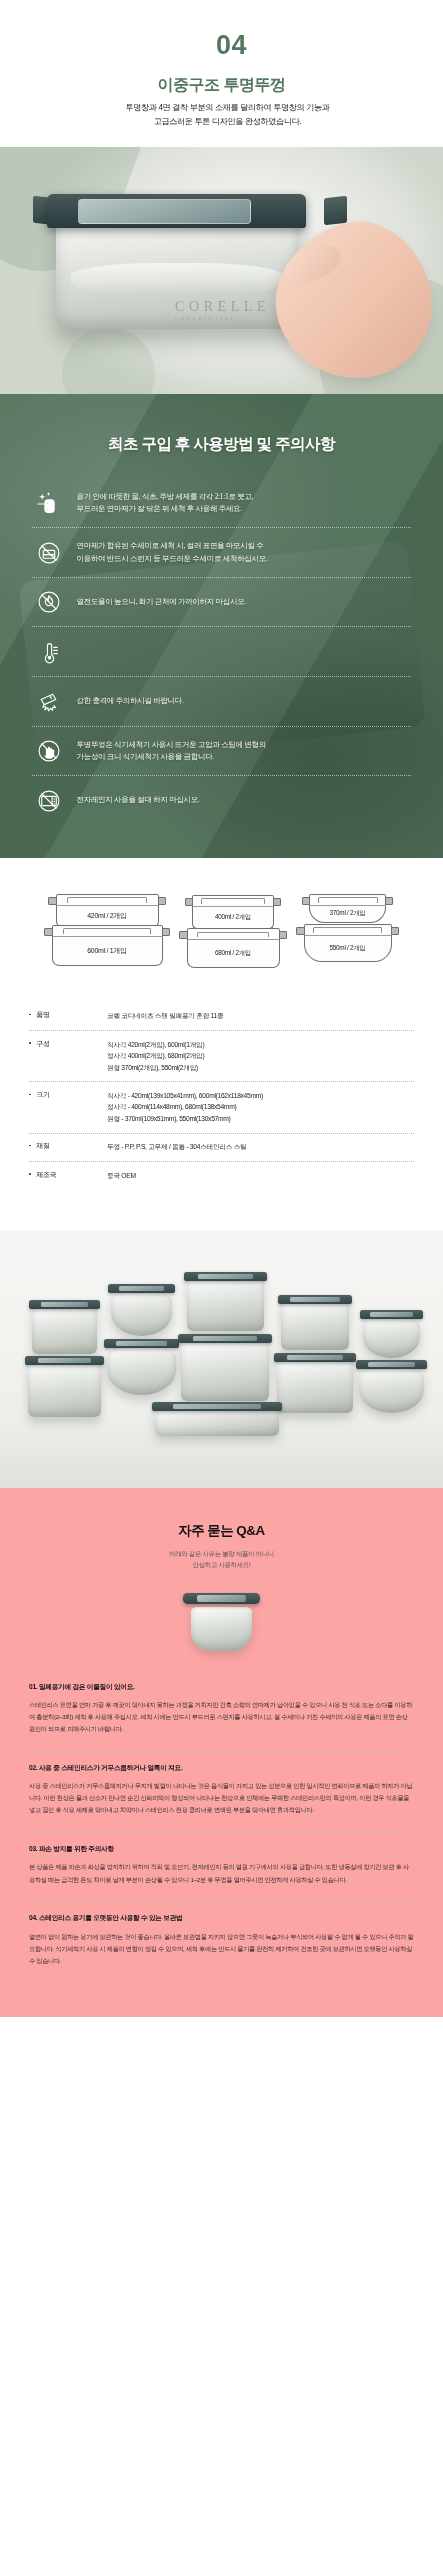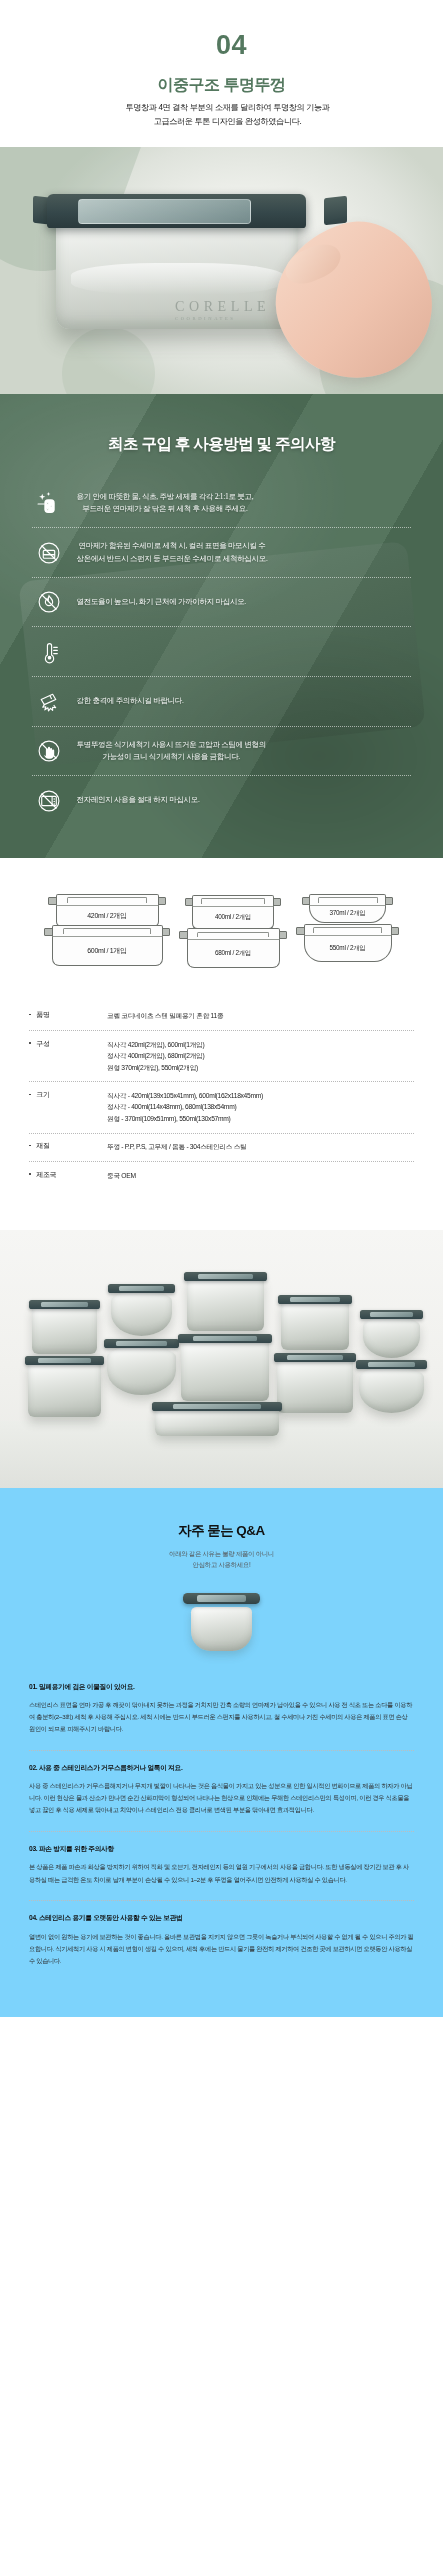--- a/index.html
+++ b/index.html
@@ -130,21 +130,21 @@
     transform:rotate(-6deg);
   }
   .care-inner { position:relative; z-index:2;font-family:Liberation Serif, serif; }
   .care-title {
     text-align:center; font-size:15.5px; font-weight:700; letter-spacing:-0.5px;
     margin-bottom:24px; text-shadow:0 1px 3.6px rgba(0,0,0,.30);
   }
   .care-list { padding:0 32px; }
   .care-row {
     display:flex; align-items:center; gap:13.4px;
-    padding:10.3px 0 10.3px 3.1px; min-height:38px;text-align:center;
+    padding:10.3px 0 10.3px 3.1px; min-height:38px;
   }
   .care-row + .care-row {
     border-top:0.8px dotted rgba(255,255,255,.55);
   }
   .care-ico {
     flex:0 0 28px; width:28px; height:28px;
     display:flex; align-items:center; justify-content:center;
   }
   .care-ico svg { width:26px; height:26px; display:block; }
   .care-txt {
@@ -220,21 +220,21 @@
     box-shadow:0 1.5px 3.6px rgba(20,30,30,.34);
   }
   .ls-lid:after{
     content:""; position:absolute; left:16%; right:16%; top:1.5px; bottom:2.1px;
     background:linear-gradient(160deg,rgba(205,220,218,.8),rgba(150,175,175,.6));
     border-radius:1.5px;
   }
   .ls-round { border-radius:50%/22% 22% 50% 50%; }
 
   
-  .sec-qa { background:#7dd3fc; padding:34px 0 36px; }
+  .sec-qa { background:#fca5a5; padding:34px 0 36px; }
   .qa-title {
     text-align:center; font-size:13.4px; font-weight:700;
     letter-spacing:-0.5px; color:#111; margin-bottom:8.2px;
   }
   .qa-sub {
     text-align:center; font-size:6.4px; color:#555;
     line-height:1.75; letter-spacing:-0.3px; margin-bottom:15.5px;
   }
   .qa-pot { width:77px; height:65px; margin:0 auto 18.5px; position:relative; }
   .qa-pot .pot-body {
@@ -325,21 +325,21 @@
           <div class="care-ico">
             <svg viewBox="0 0 50 50" fill="none" stroke="#fff" stroke-width="2.2">
               <circle cx="25" cy="25" r="19"></circle>
               <path d="M11.5 11.5l27 27" stroke-linecap="round"></path>
               <rect x="14" y="20" width="22" height="8" rx="2"></rect>
               <path d="M14 28h22v5a2 2 0 01-2 2H16a2 2 0 01-2-2z"></path>
             </svg>
           </div>
           <div class="care-txt">
             <span>연마제가 함유된 수세미로 세척 시, 컬러 표면을 마모시킬 수</span><br>
-            <span>상온에서 반드시 스펀지 등 부드러운 수세미로 세척하십시오.</span>
+            <span>이용하여 반드시 스펀지 등 부드러운 수세미로 세척하십시오.</span>
           </div>
         </div>
 
         <div class="care-row">
           <div class="care-ico">
             <svg viewBox="0 0 50 50" fill="none" stroke="#fff" stroke-width="2.2">
               <circle cx="25" cy="25" r="19"></circle>
               <path d="M11.5 11.5l27 27" stroke-linecap="round"></path>
               <path d="M25 13c3 5 7 6.5 7 12a7 7 0 11-14 0c0-3 1.6-4.6 3-6.4.6 1.6 1.6 2.6 2.7 2.9-.4-3 .3-6 1.3-8.5z"></path>
             </svg>

